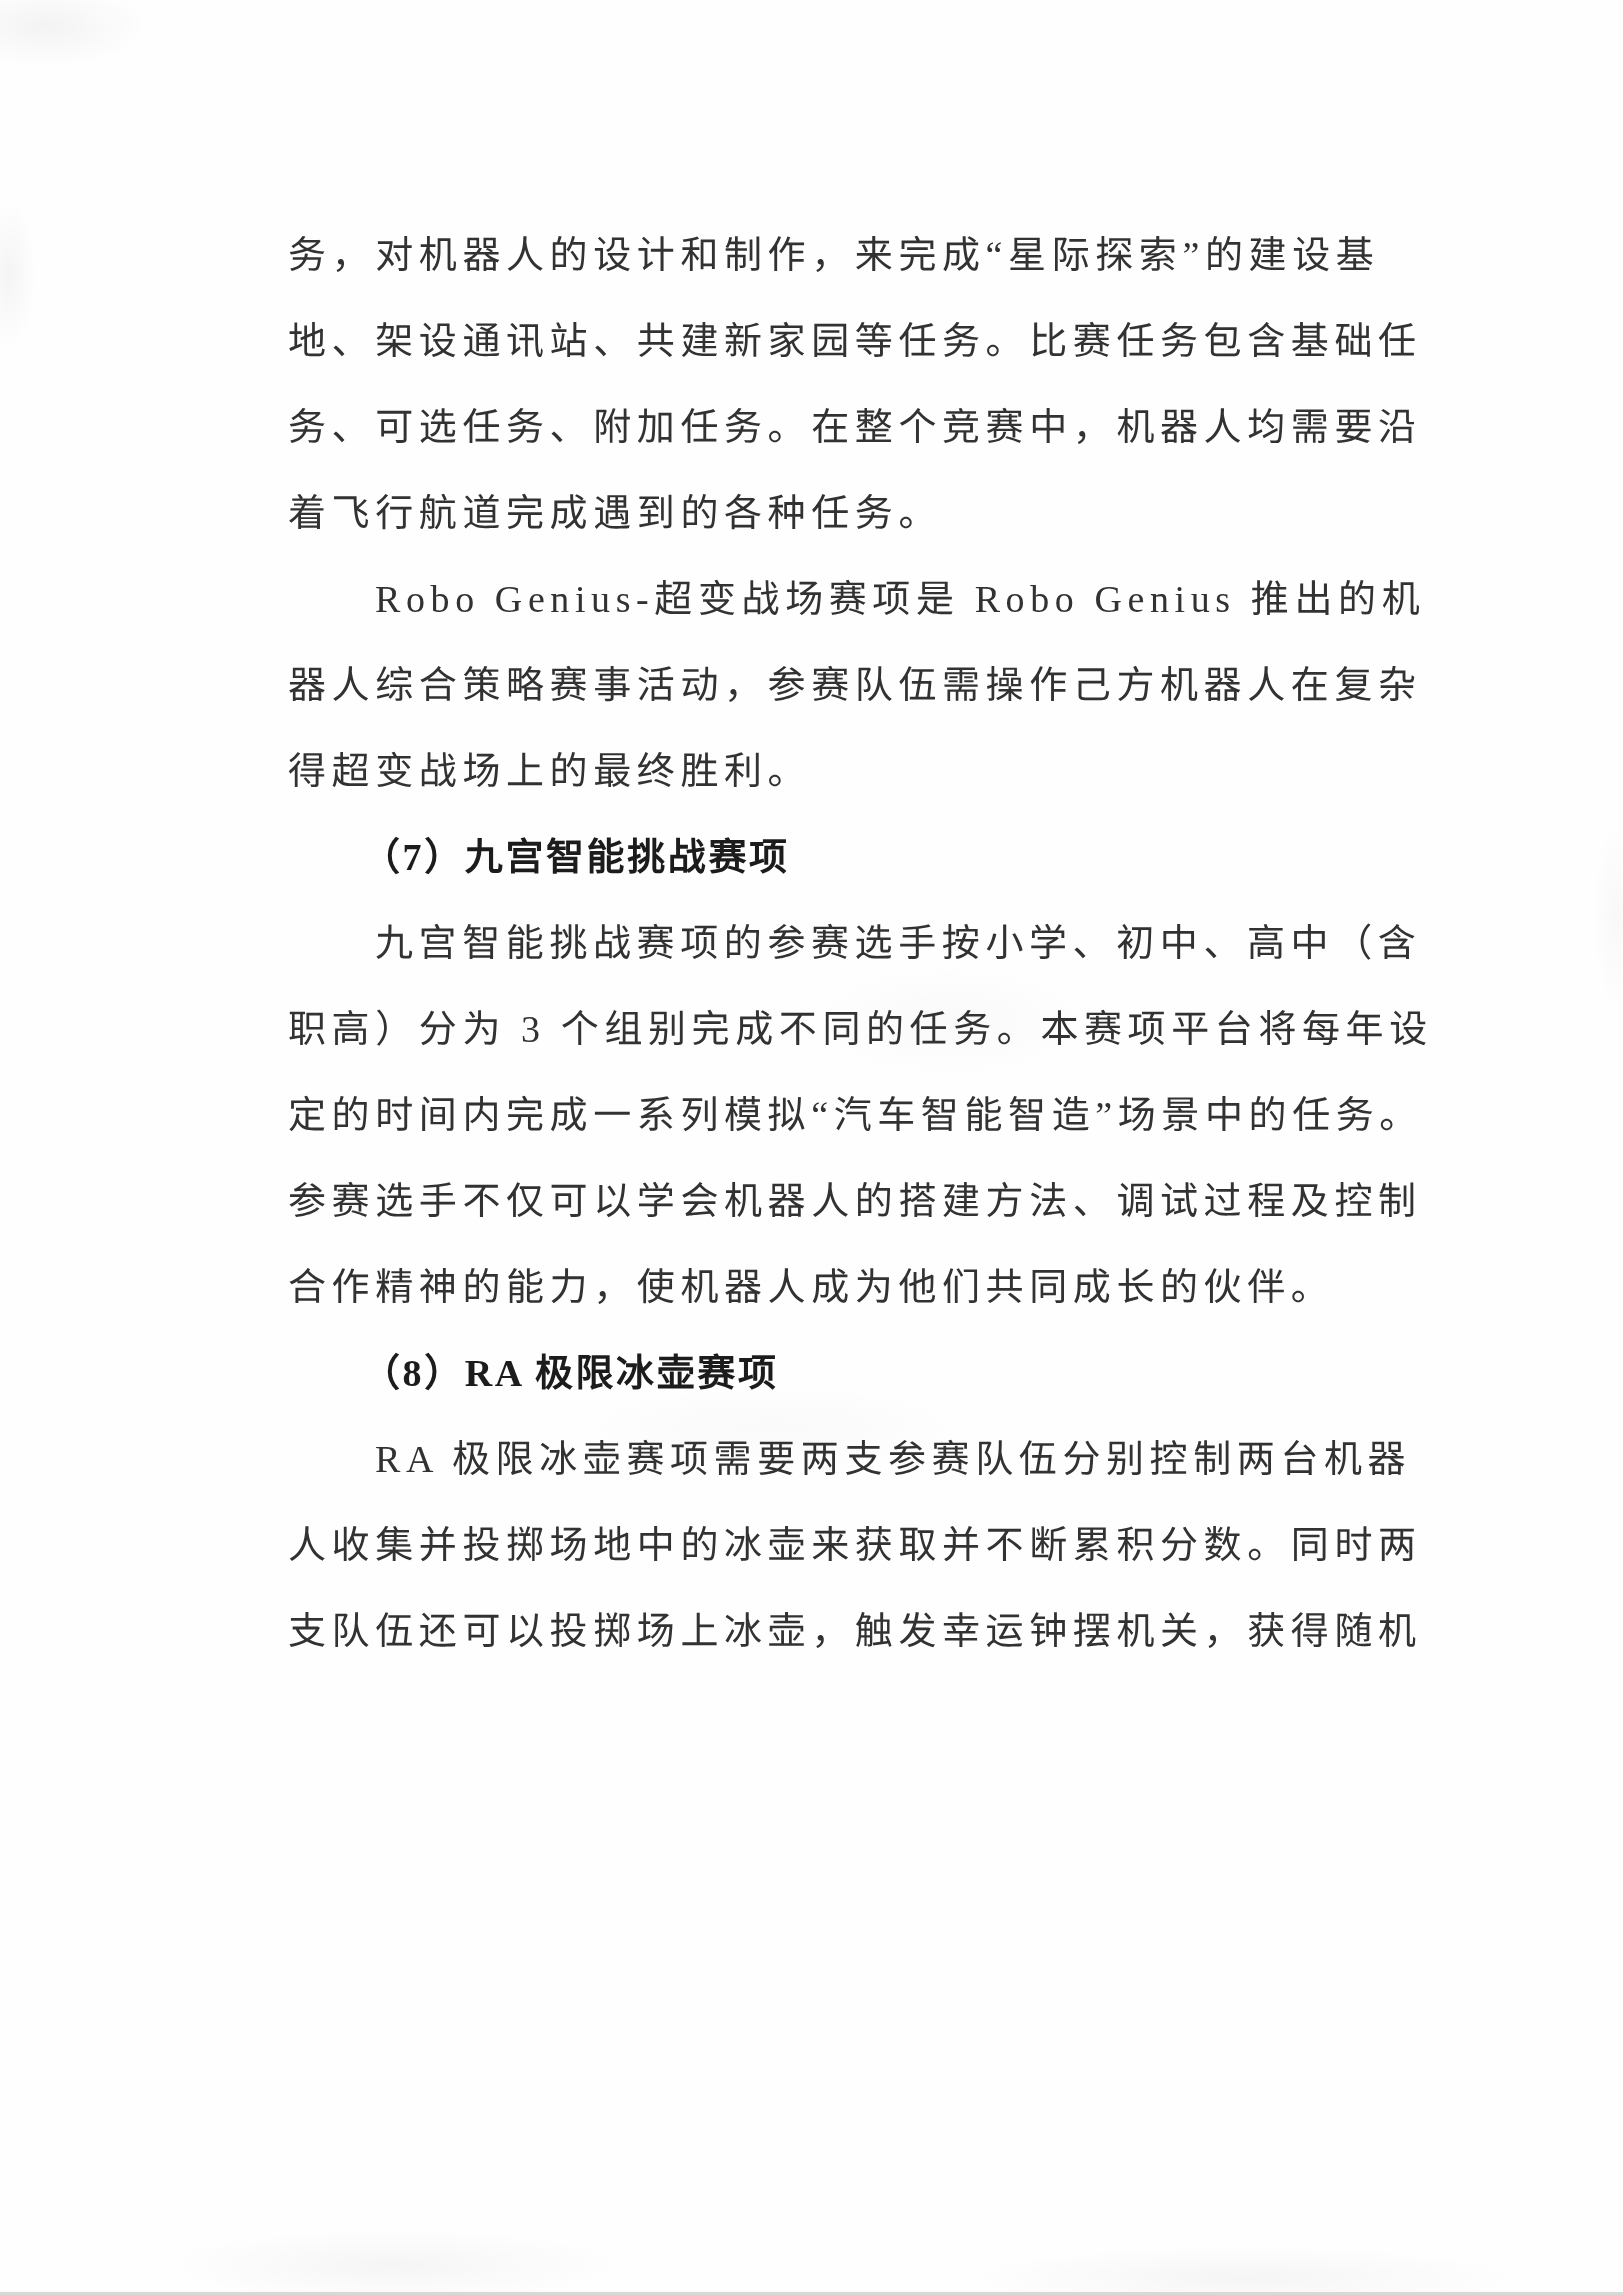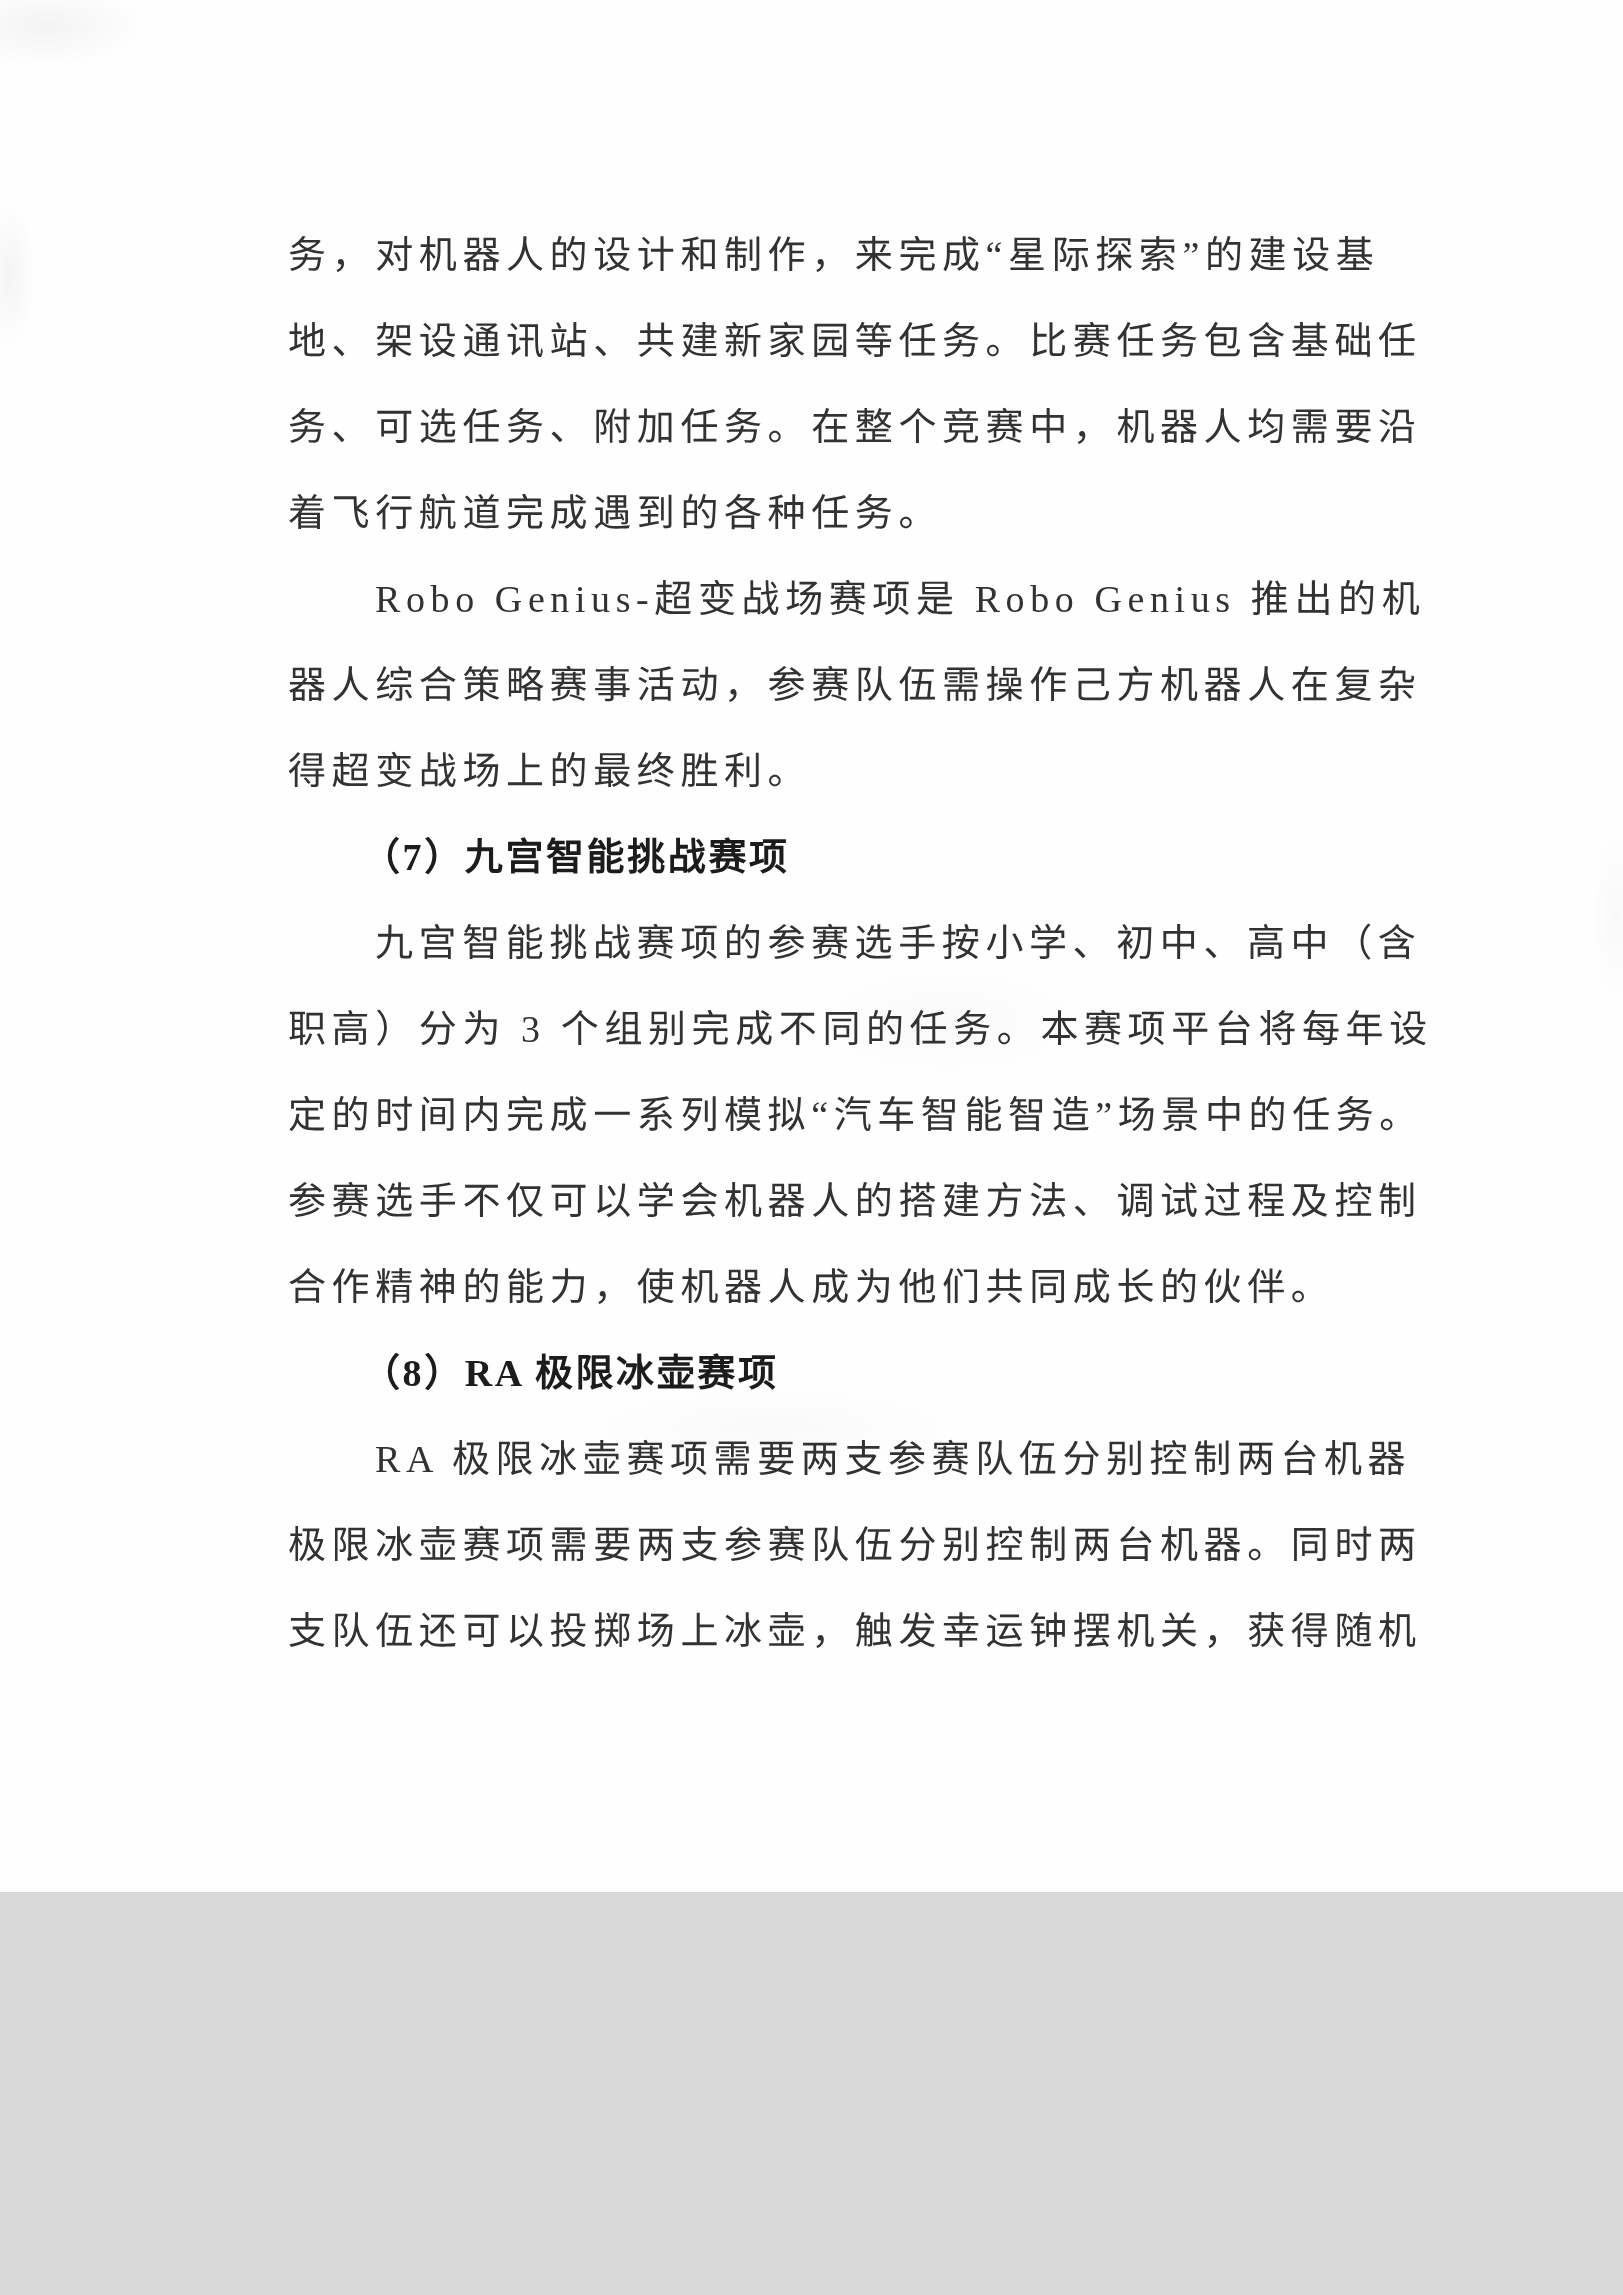--- a/index.html
+++ b/index.html
@@ -4,21 +4,21 @@
 <title>Scanned document page</title>
 <style>
   html, body {
     margin: 0;
     padding: 0;
     background: #d8d8d8;
   }
   .page {
     position: relative;
     width: 1623px;
-    height: 1892px;
+    height: 2292px;
     margin: 0 auto;
     background: #fefefe;
     overflow: hidden;
     font-family: "Liberation Serif", "DejaVu Serif", serif;
   }
   
   .page::before {
     content: "";
     position: absolute;
     inset: 0;
@@ -71,17 +71,17 @@
       <div class="line body">器人综合策略赛事活动，参赛队伍需操作己方机器人在复杂</div>
       <div class="line body">得超变战场上的最终胜利。</div>
       <div class="line heading">（7）九宫智能挑战赛项</div>
       <div class="line body indent-2">九宫智能挑战赛项的参赛选手按小学、初中、高中（含</div>
       <div class="line body">职高）分为 3 个组别完成不同的任务。本赛项平台将每年设</div>
       <div class="line body">定的时间内完成一系列模拟“汽车智能智造”场景中的任务。</div>
       <div class="line body">参赛选手不仅可以学会机器人的搭建方法、调试过程及控制</div>
       <div class="line body">合作精神的能力，使机器人成为他们共同成长的伙伴。</div>
       <div class="line heading">（8）RA 极限冰壶赛项</div>
       <div class="line body indent-2">RA 极限冰壶赛项需要两支参赛队伍分别控制两台机器</div>
-      <div class="line body">极限冰壶赛项需要两支参赛队伍分别控制两台机器。同时两</div>
+      <div class="line body">人收集并投掷场地中的冰壶来获取并不断累积分数。同时两</div>
       <div class="line body">支队伍还可以投掷场上冰壶，触发幸运钟摆机关，获得随机</div>
     </div>
 </div>
 
 
 </body></html>

